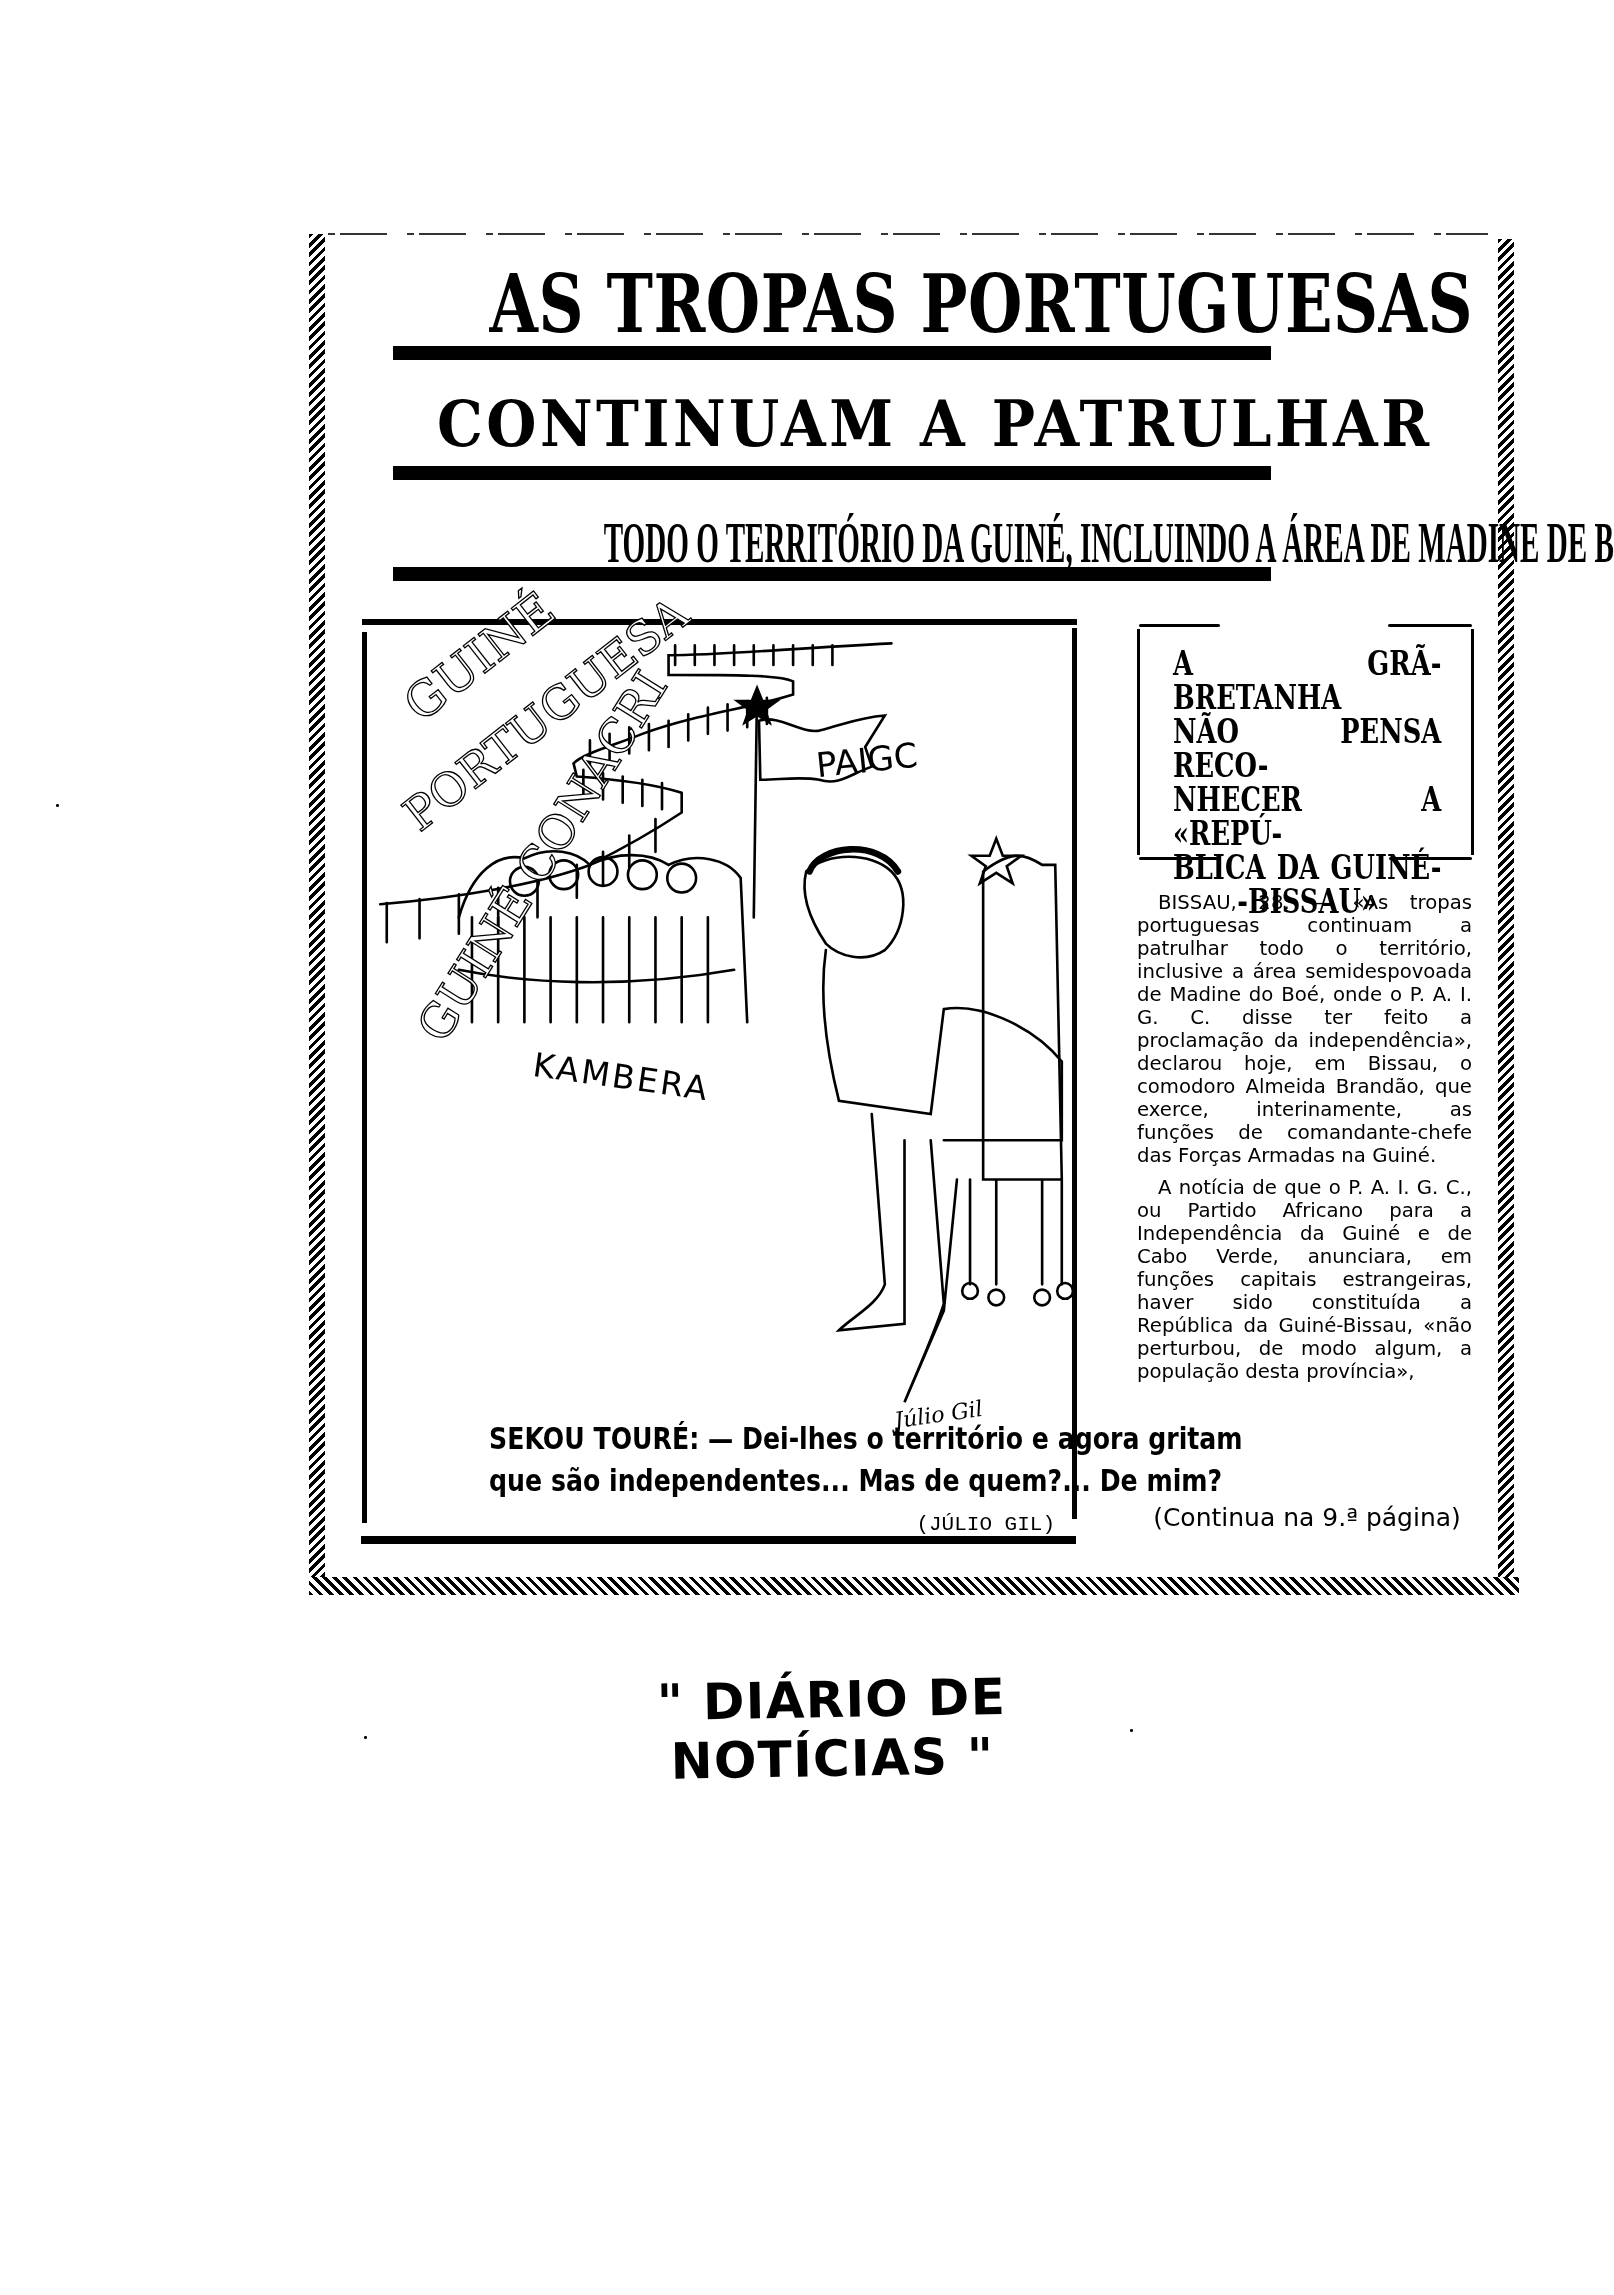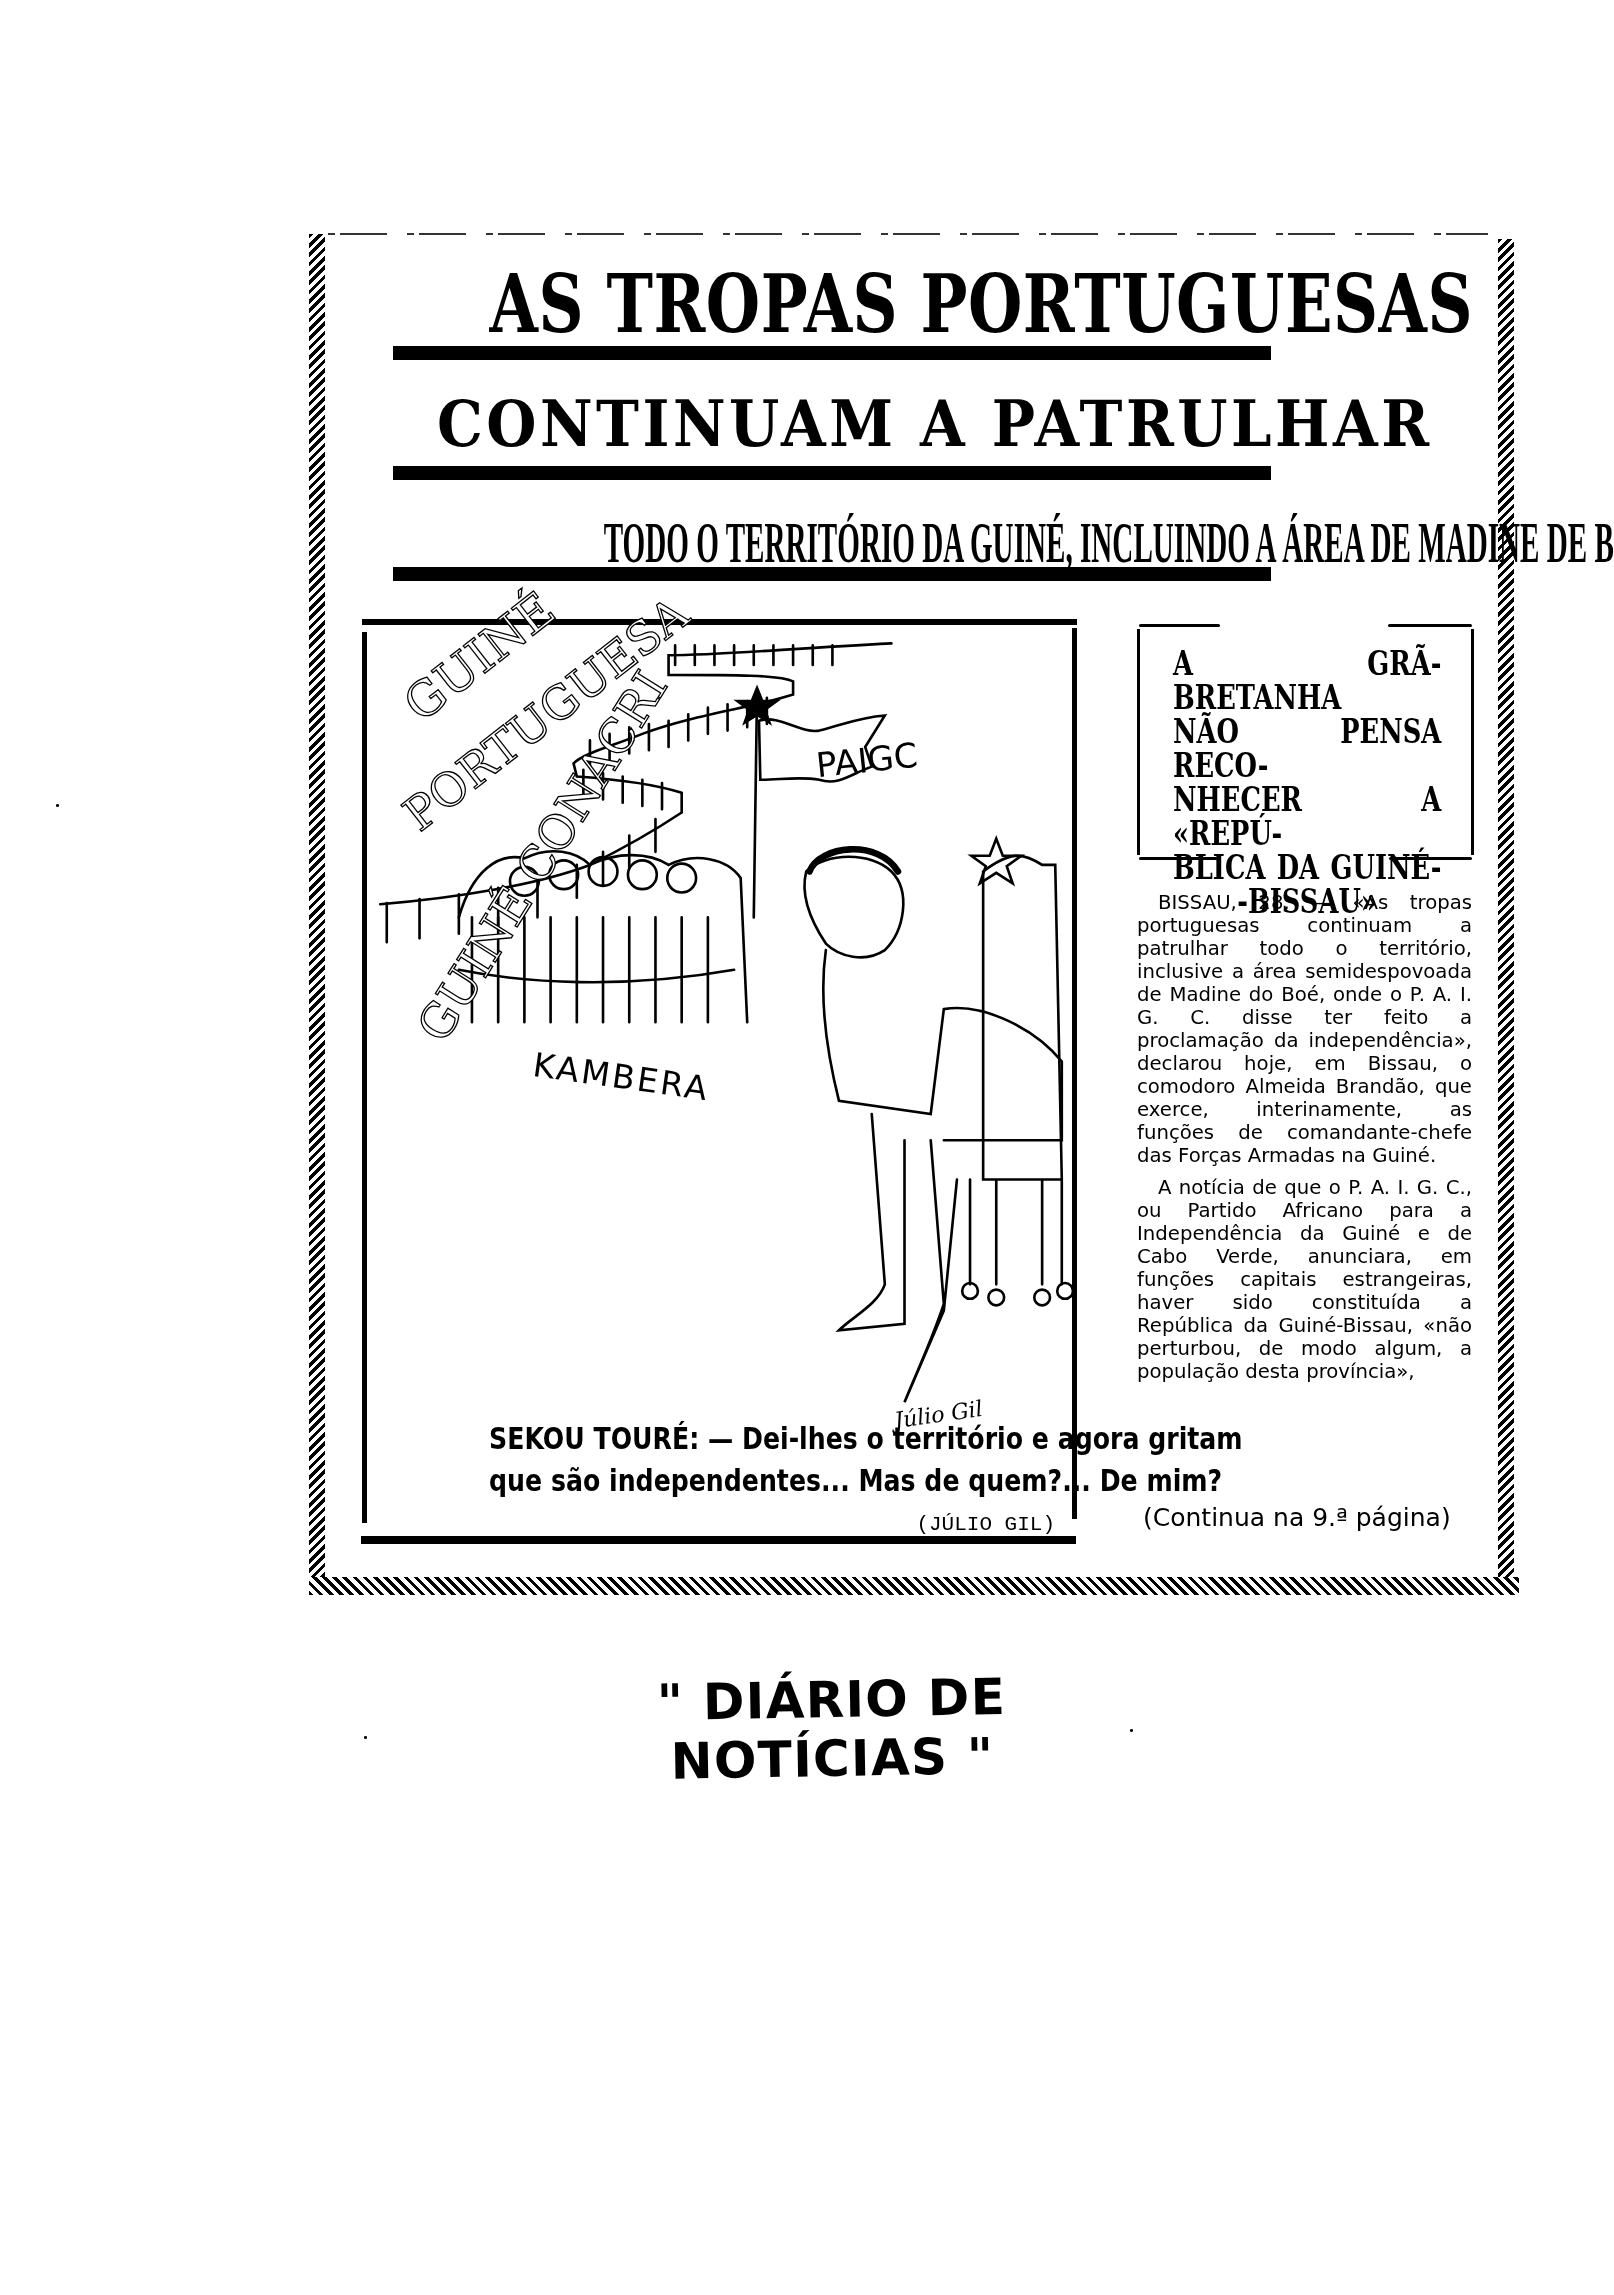--- a/index.html
+++ b/index.html
@@ -51,21 +51,21 @@
   .side-box .bl { position: absolute; left: 2px; bottom: 4.6px; width: 81px; height: 3.9px; background: #000; border-radius: 2px; }
   .side-box .br { position: absolute; left: 252px; bottom: 4.6px; width: 83px; height: 3.9px; background: #000; border-radius: 2px; }
   .side-box .vl { position: absolute; left: 0; top: 9.8px; width: 2.6px; height: 226px; background: #000; }
   .side-box .vr { position: absolute; right: 0; top: 9.8px; width: 2.6px; height: 226px; background: #000; }
   .side-title { position: absolute; left: 1173px; top: 647px; width: 269px; font-family: "DejaVu Serif", serif; font-weight: bold; font-size: 33px; line-height: 34px; text-align: justify; text-align-last: justify; transform: scaleX(0.78); transform-origin: left top; width: 344px; }
   .side-title span { display: block; }
   .side-title .last { text-align: center; text-align-last: center; }
 
   .body-col { position: absolute; left: 1137px; top: 891px; width: 335px; font-family: "DejaVu Sans", sans-serif; font-weight: normal; font-size: 19.7px; line-height: 23px; text-align: justify; }
   .body-col p { margin: 0 0 9.2px 0; text-indent: 21px; }
-  .continua { position: absolute; left: 1143px; top: 1503px; width: 328px; text-align: left; font-family: "DejaVu Sans", sans-serif; font-size: 25px; }
+  .continua { position: absolute; left: 1143px; top: 1503px; width: 328px; text-align: center; font-family: "DejaVu Sans", sans-serif; font-size: 25px; }
 
   .handwritten { position: absolute; left: 537px; top: 1671px; width: 590px; text-align: center; font-family: "DejaVu Sans", sans-serif; font-weight: bold; color: #000; }
   .handwritten .src { display: block; font-size: 50px; line-height: 59px; letter-spacing: 1.3px; transform: rotate(-1deg); }
   .handwritten .date { display: block; font-size: 50px; line-height: 59px; letter-spacing: 2.6px; }
   .speck { position: absolute; width: 2.6px; height: 2.6px; background: #000; border-radius: 1.3px; }
 </style>
 </head>
 <body>
 
 <div class="hatch-v" style="left:309px; top:234px; width:15.7px; height:1361px;"></div>

